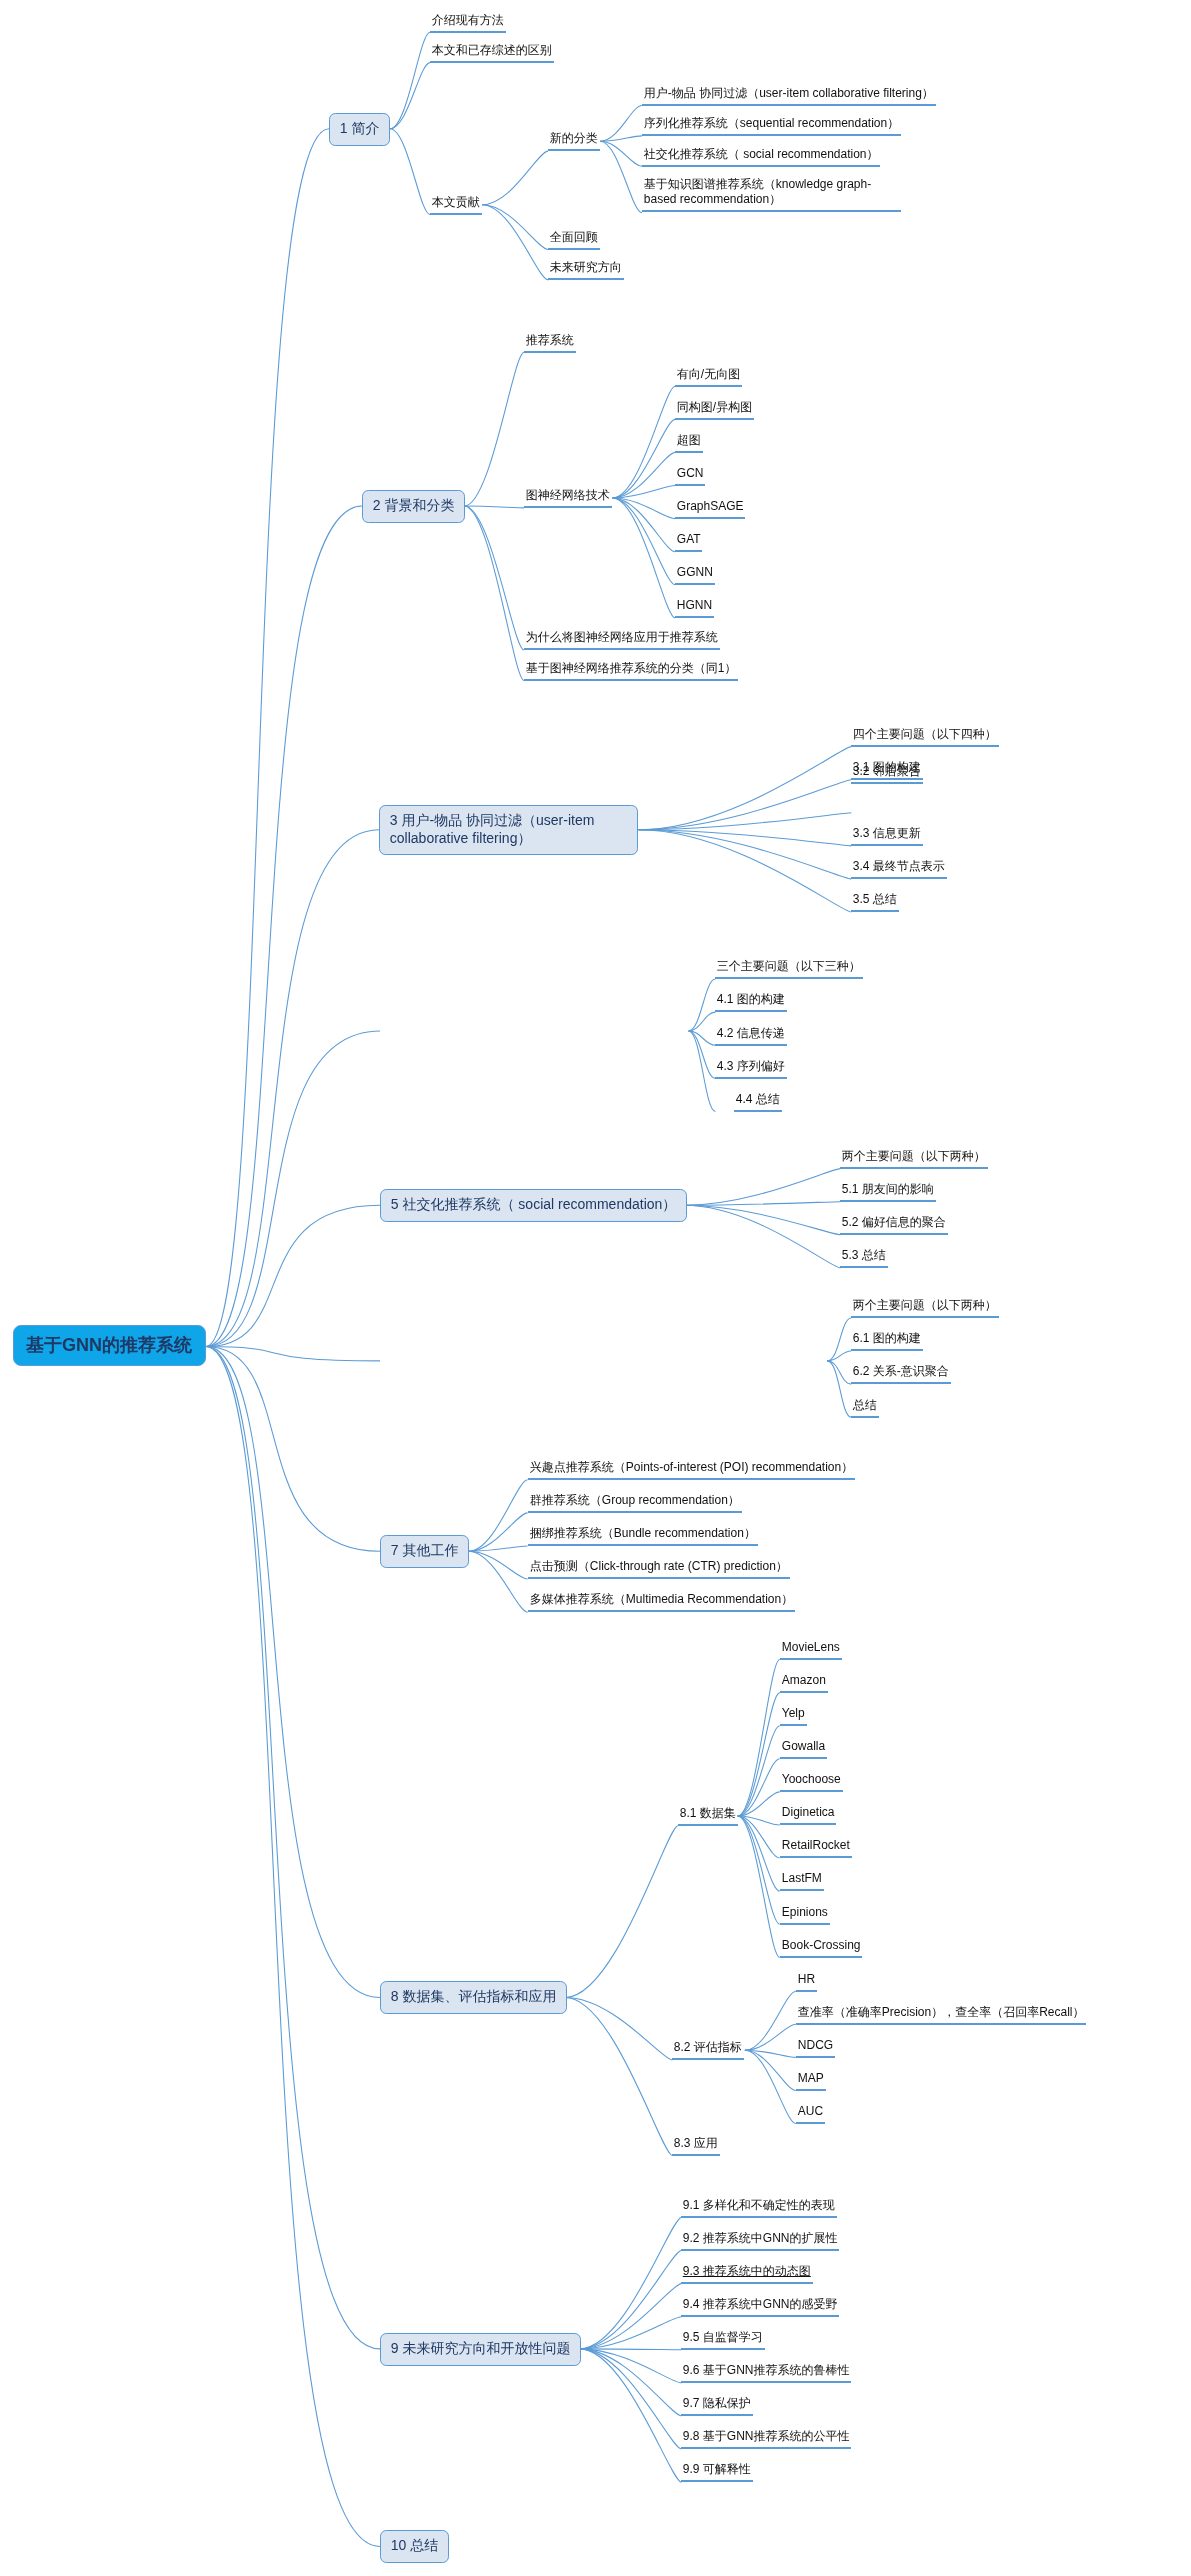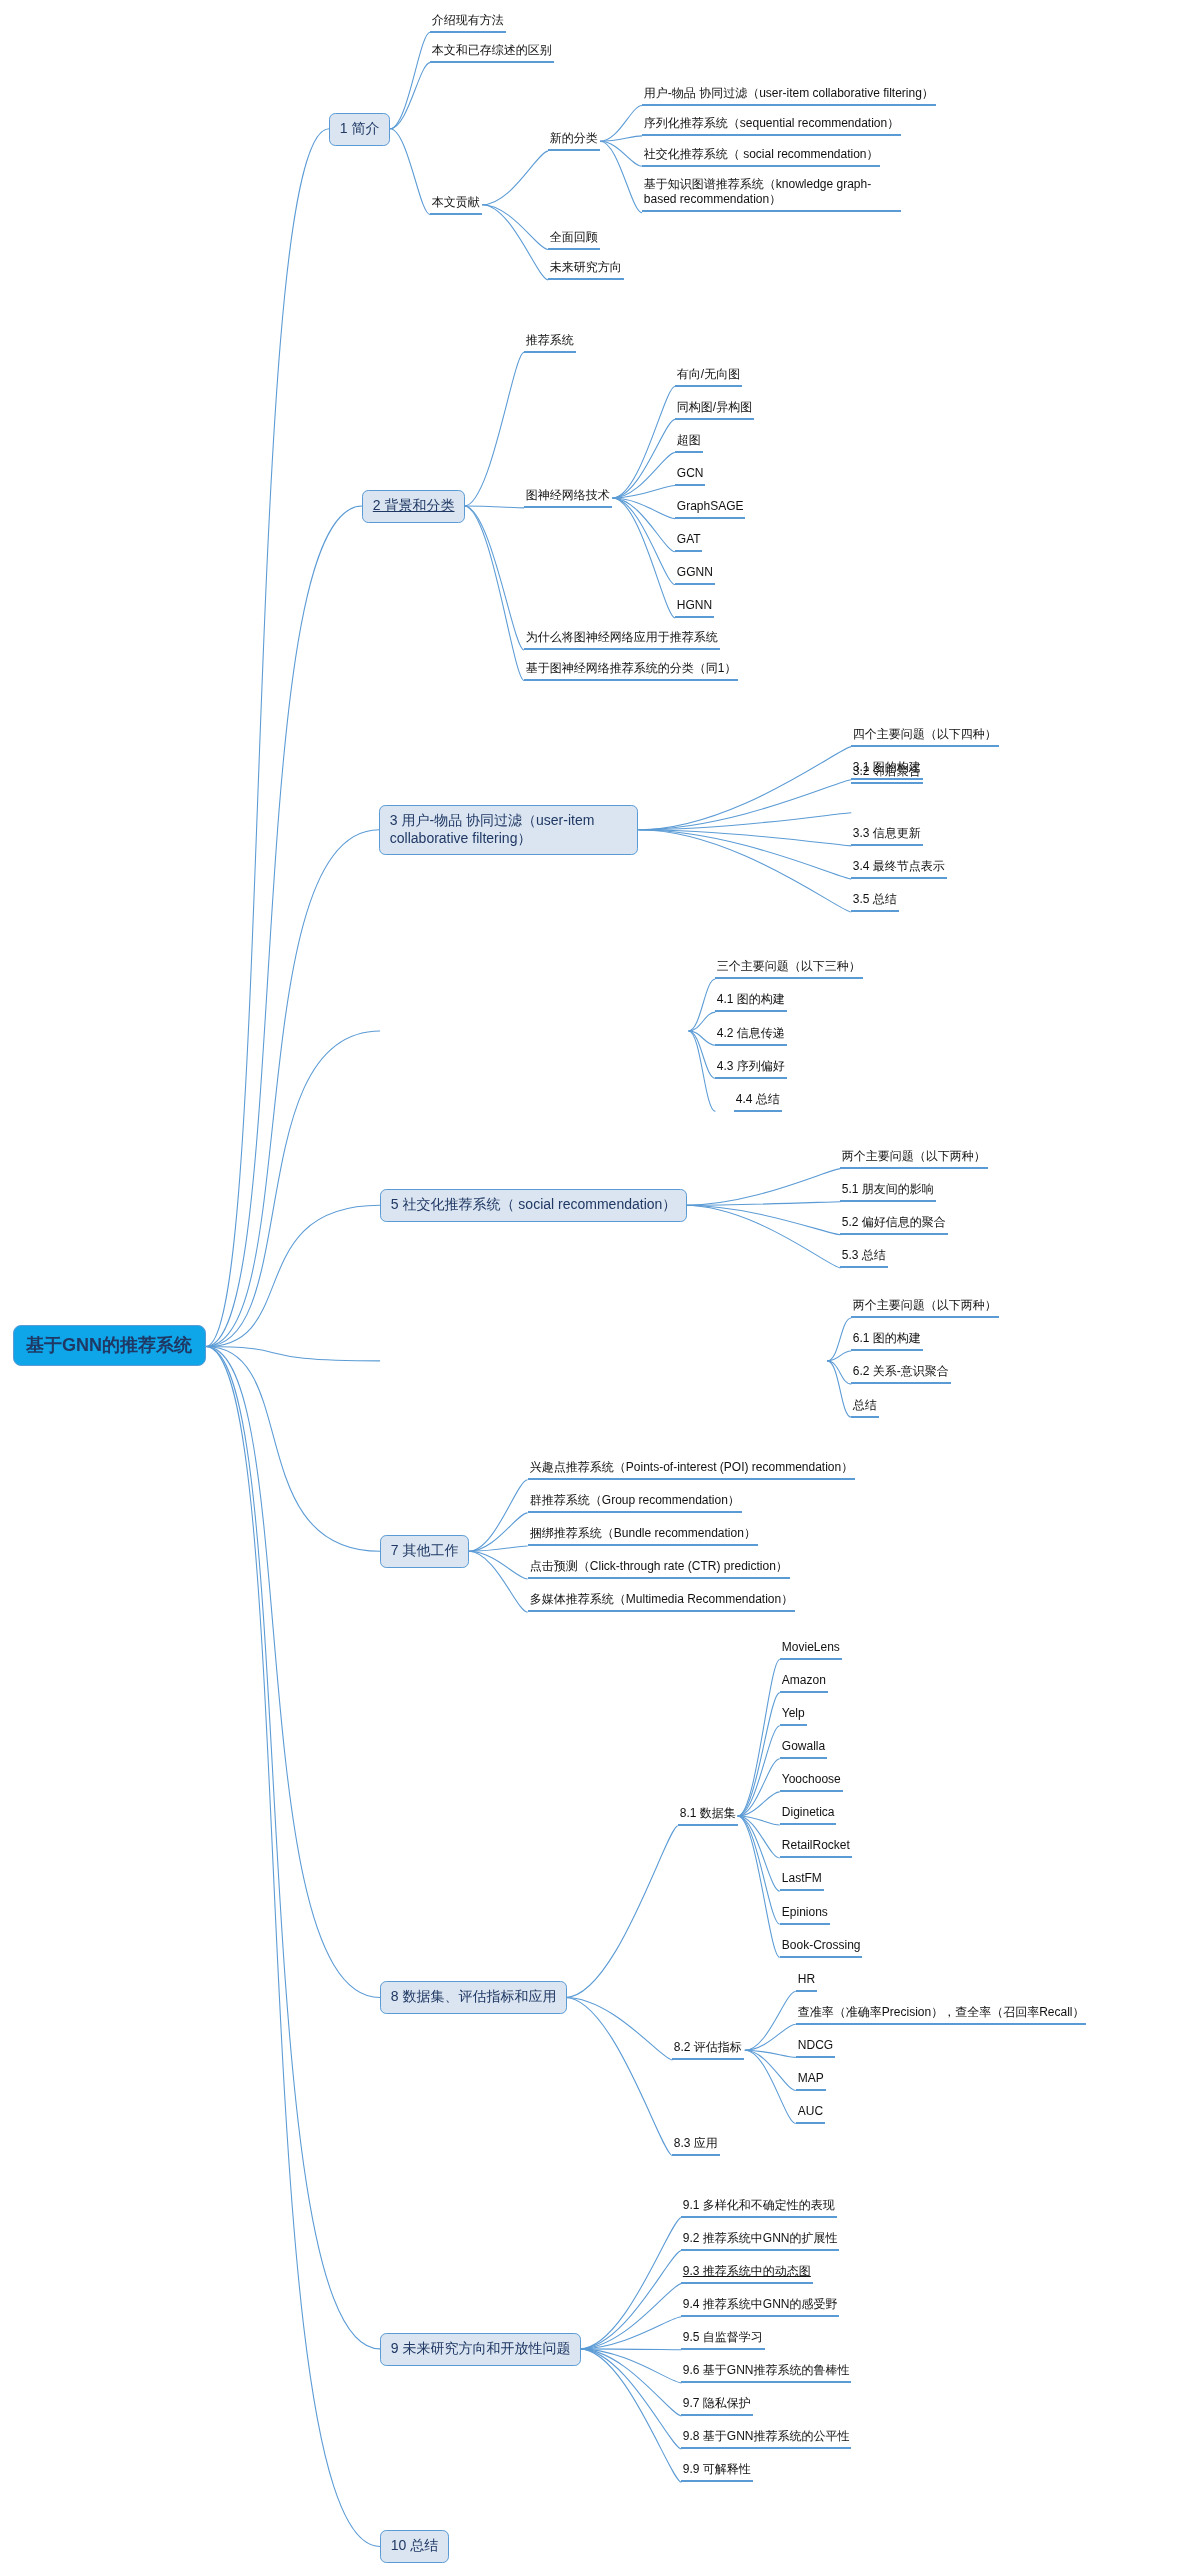--- a/index.html
+++ b/index.html
@@ -152,21 +152,21 @@
   <div class="node leaf" style="left:642px;top:177px;width:259px;">
     <span class="txt">基于知识图谱推荐系统（knowledge graph-based recommendation）</span>
   </div>
   <div class="node leaf" style="left:548px;top:230px;">
     <span class="txt">全面回顾</span>
   </div>
   <div class="node leaf" style="left:548px;top:260px;">
     <span class="txt">未来研究方向</span>
   </div>
 
-  <div class="node lvl1" style="left:362px;top:490px;text-decoration:underline;">
+  <div class="node lvl1" style="left:362px;top:490px;">
     <span class="txt">2 背景和分类</span>
   </div>
   <div class="node leaf" style="left:524px;top:333px;">
     <span class="txt">推荐系统</span>
   </div>
   <div class="node leaf" style="left:524px;top:488px;">
     <span class="txt">图神经网络技术</span>
   </div>
   <div class="node leaf" style="left:675px;top:367px;">
     <span class="txt">有向/无向图</span>

